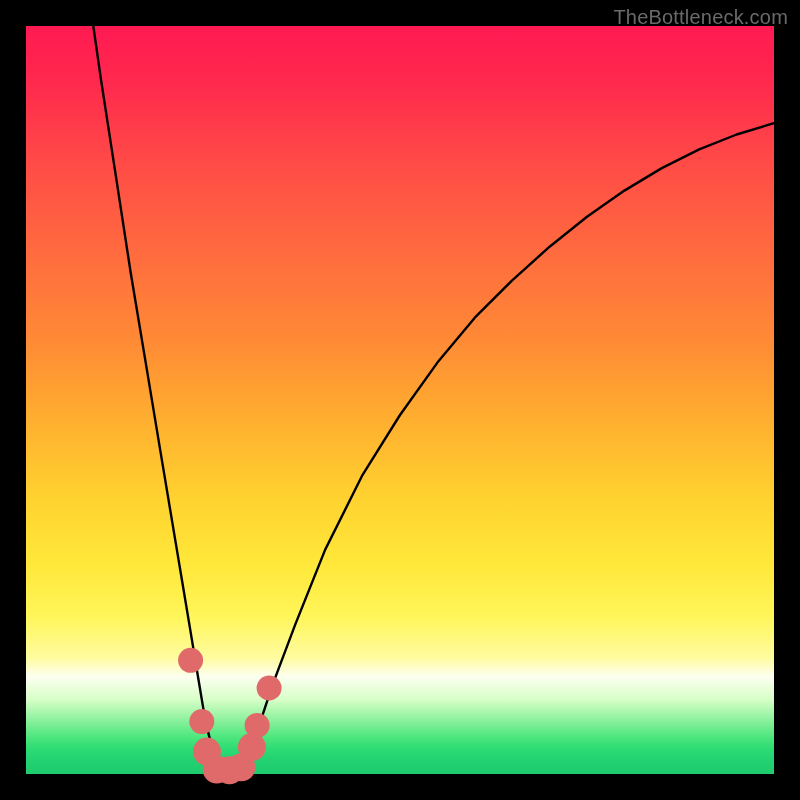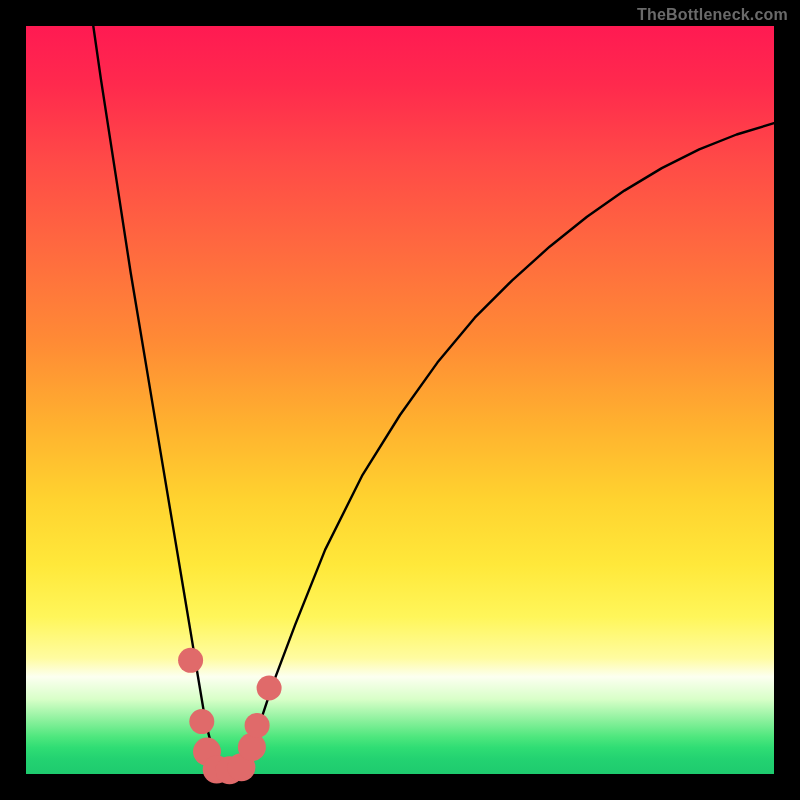--- a/index.html
+++ b/index.html
@@ -43,23 +43,23 @@
       #2fdd74 96.5%,
       #23d271 98%,
       #1ecb6e 100%
     );
   }
   .watermark {
     position: absolute;
     top: 6px;
     right: 12px;
     color: #6a6a6a;
-    font-size: 16px;
+    font-size: 20px;
     letter-spacing: 0.2px;
-    font-weight: 700;
+    font-weight: 400;
     user-select: none;
   }
   svg.curve {
     position: absolute;
     inset: 0;
     width: 100%;
     height: 100%;
     overflow: visible;
   }
 </style>

